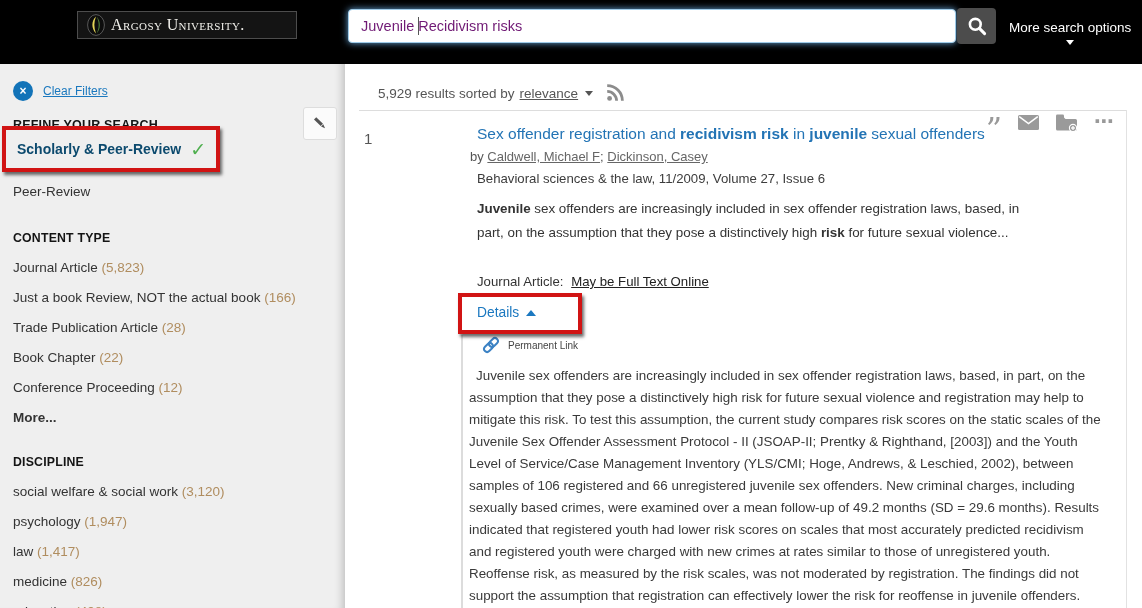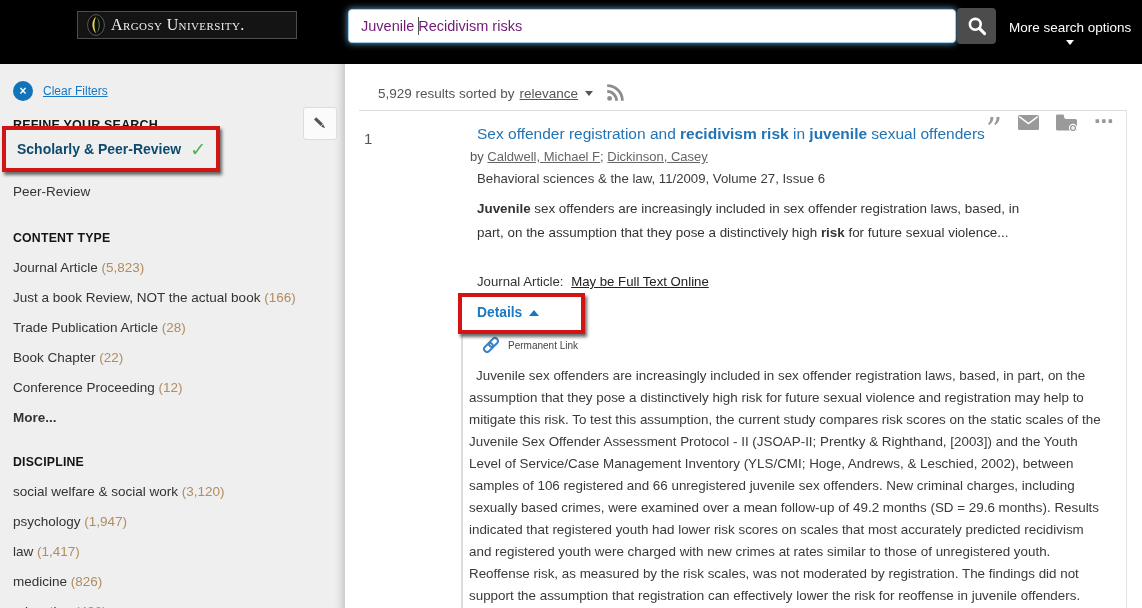--- a/index.html
+++ b/index.html
@@ -75,21 +75,21 @@
   .result-title { position:absolute; left:132px; top:61px; width:600px; font-size:15.5px;
                   color:#2374b5; cursor:pointer; white-space:nowrap; }
   .byline { position:absolute; left:116px; top:85px; font-size:13px; color:#555;margin-left:9px; }
   .byline a { color:#666; text-decoration:underline; cursor:pointer; }
   .publine { position:absolute; left:132px; top:107px; font-size:13.2px; color:#3c3c3c; }
   .snippet { position:absolute; left:132px; top:133px; width:552px; font-size:13.4px; line-height:24px; color:#333; }
   .journal-line { position:absolute; left:132px; top:210px; font-size:13.2px; color:#333; }
   .journal-line a { color:#222; text-decoration:underline; cursor:pointer; margin-left:4px; }
 
   .details-box { position:absolute; left:113px; top:229px; padding:8px 42px 10px 15px; z-index:3; }
-  .details-link { color:#1b78c0; font-size:13.8px; cursor:pointer; display:flex; align-items:center; gap:7px;font-weight:bold; }
+  .details-link { color:#1b78c0; font-size:13.8px; cursor:pointer; display:flex; align-items:center; gap:7px; }
   .tri-up-b { width:0; height:0; border-left:5px solid transparent; border-right:5px solid transparent;
               border-bottom:6px solid #1b78c0; display:inline-block; }
 
   .vline { position:absolute; left:116px; top:271px; bottom:0; width:2px; background:#dcdcdc; }
   .perm-link { position:absolute; left:137px; top:272px; display:flex; align-items:center; gap:8px;
                font-size:10px; color:#444; cursor:pointer; }
   .abstract { position:absolute; left:124px; top:301px; width:632px; font-size:13.4px; line-height:22px;
               color:#3a3a3a; text-indent:7px; }
 </style>
 </head>

